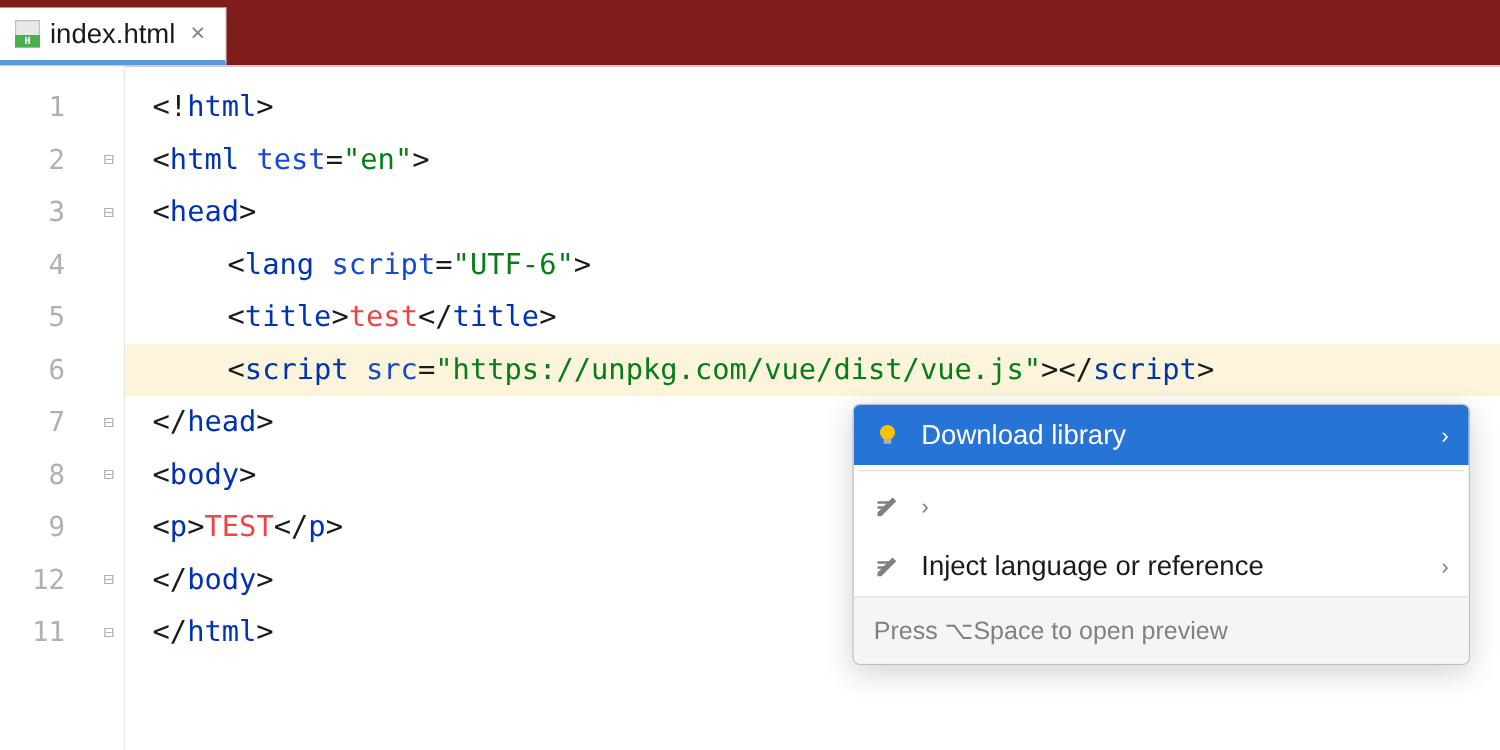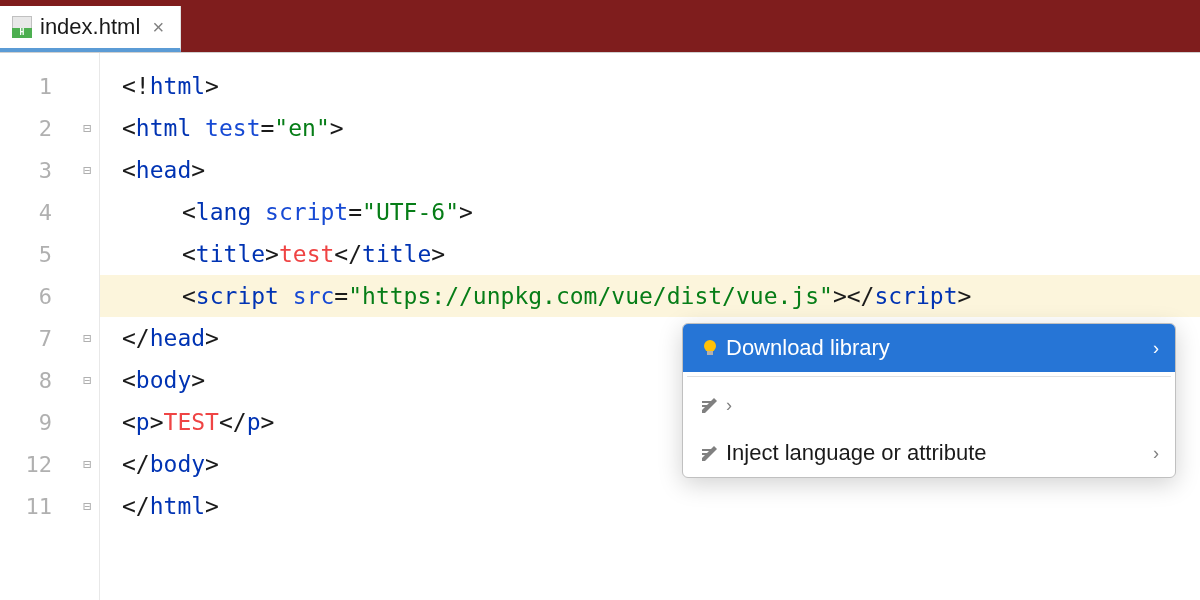--- a/index.html
+++ b/index.html
@@ -134,21 +134,21 @@
       border-radius: 6px;
       box-shadow: 0 6px 24px rgba(0,0,0,0.18);
       font-family: -apple-system, sans-serif;
       overflow: hidden;
     }
     .popup-item {
       height: 48px;
       display: flex;
       align-items: center;
       padding: 0 16px;
-      gap: 5px;
+      gap: 16px;
       cursor: pointer;
     }
     .popup-item.selected {
       background: #2675d6;
       color: #ffffff;
     }
     .popup-item:not(.selected) {
       color: #1a1a1a;
     }
     .popup-icon {
@@ -278,17 +278,18 @@
       <span class="popup-arrow">›</span>
     </div>
     <div class="popup-item">
       <span class="popup-icon edit-icon">
         <svg width="20" height="20" viewBox="0 0 20 20">
             <path d="M2 15 L14 3 L17 6 L5 18 L2 18 Z" fill="#808080"></path>
             <rect x="2" y="6" width="10" height="2" fill="#808080"></rect>
             <rect x="2" y="10" width="8" height="2" fill="#808080"></rect>
           </svg>
       </span>
-      <span class="popup-label">Inject language or attribute</span>
+      <span class="popup-label">Inject language or reference</span>
       <span class="popup-arrow">›</span>
     </div>
+    <div class="popup-footer">Press ⌥Space to open preview</div>
   </div>
 </div>
 
 </body></html>

